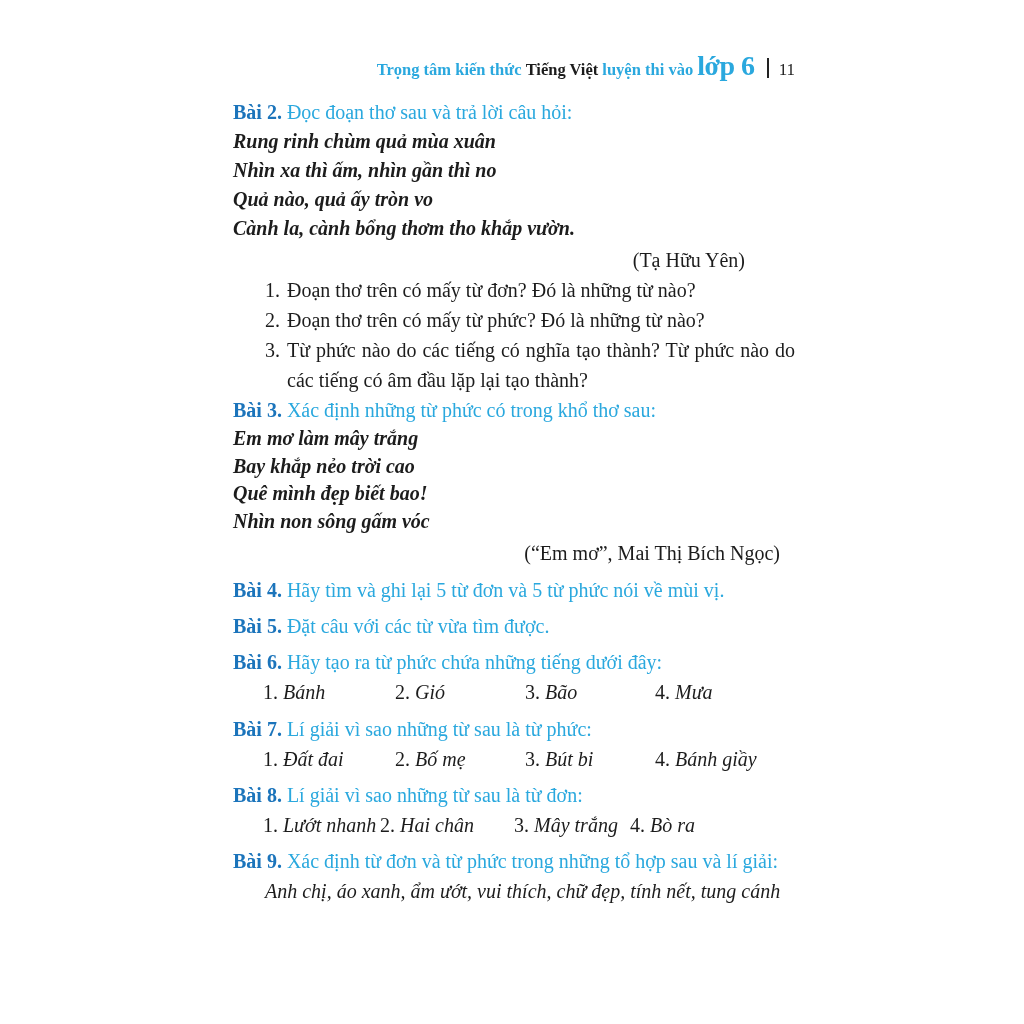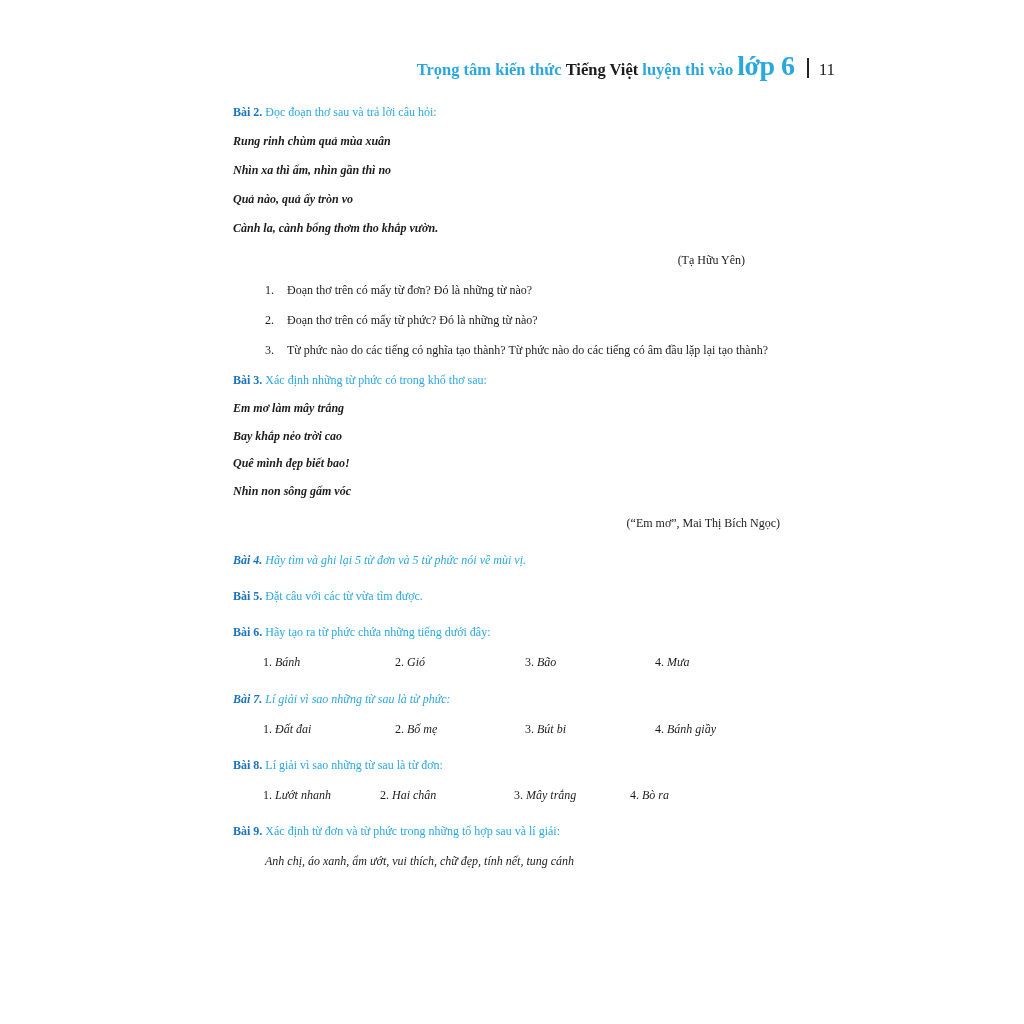--- a/index.html
+++ b/index.html
@@ -15,41 +15,40 @@
 
   
   .header {
     position: absolute;
     top: 51px;
     left: 0;
     width: 795px;
     text-align: right;
     white-space: nowrap;
     line-height: 30px;
-    padding-left: 40px;
   }
   .h-small { font-size: 16.5px; font-weight: bold; }
   .cyan  { color: #2aa8de; }
   .h-big { font-size: 28px; font-weight: bold; color: #2aa8de; letter-spacing: -0.5px; }
   .h-sep {
     display: inline-block;
     width: 2px; height: 20px;
     background: #222222;
     margin: 0 10px 0 12px;
     vertical-align: -3px;
   }
   .h-page { font-size: 17px; }
 
   
   .content {
     position: absolute;
     left: 233px;
     top: 97px;
     width: 562px;
-    font-size: 12px;
+    font-size: 20px;
     line-height: 30px;
   }
   .ex-head { line-height: 30px; }
   .ex-label { font-weight: bold; color: #1b74bb; }
   .ex-instr { color: #2aa8de; }
 
   .poem {
     font-style: italic;
     text-align: left;
     line-height: 29px;
@@ -70,21 +69,21 @@
   .word-row .c1 { width: 132px; }
   .word-row .c2 { width: 130px; }
   .word-row .c3 { width: 130px; }
   .word-row.narrow .c1 { width: 117px; }
   .word-row.narrow .c2 { width: 117px; }
   .word-row.narrow .c3 { width: 116px; margin-left: 17px; }
   .word { font-style: italic; }
 
   .phrases { font-style: italic; padding-left: 32px; line-height: 30px; }
 
-  .mt7 { margin-top: 7px; font-style: italic; }
+  .mt7 { margin-top: 7px; }
   .mt6 { margin-top: 6px; }
 </style>
 </head>
 <body>
 
 <div class="page">
 
   <div class="header">
     <span class="h-small cyan">Trọng tâm kiến thức</span><span class="h-small">&nbsp;</span><span class="h-small">Tiếng Việt</span><span class="h-small">&nbsp;</span><span class="h-small cyan">luyện thi vào</span><span class="h-small">&nbsp;</span><span class="h-big">lớp 6</span><span class="h-sep"></span><span class="h-page">11</span>
   </div>

